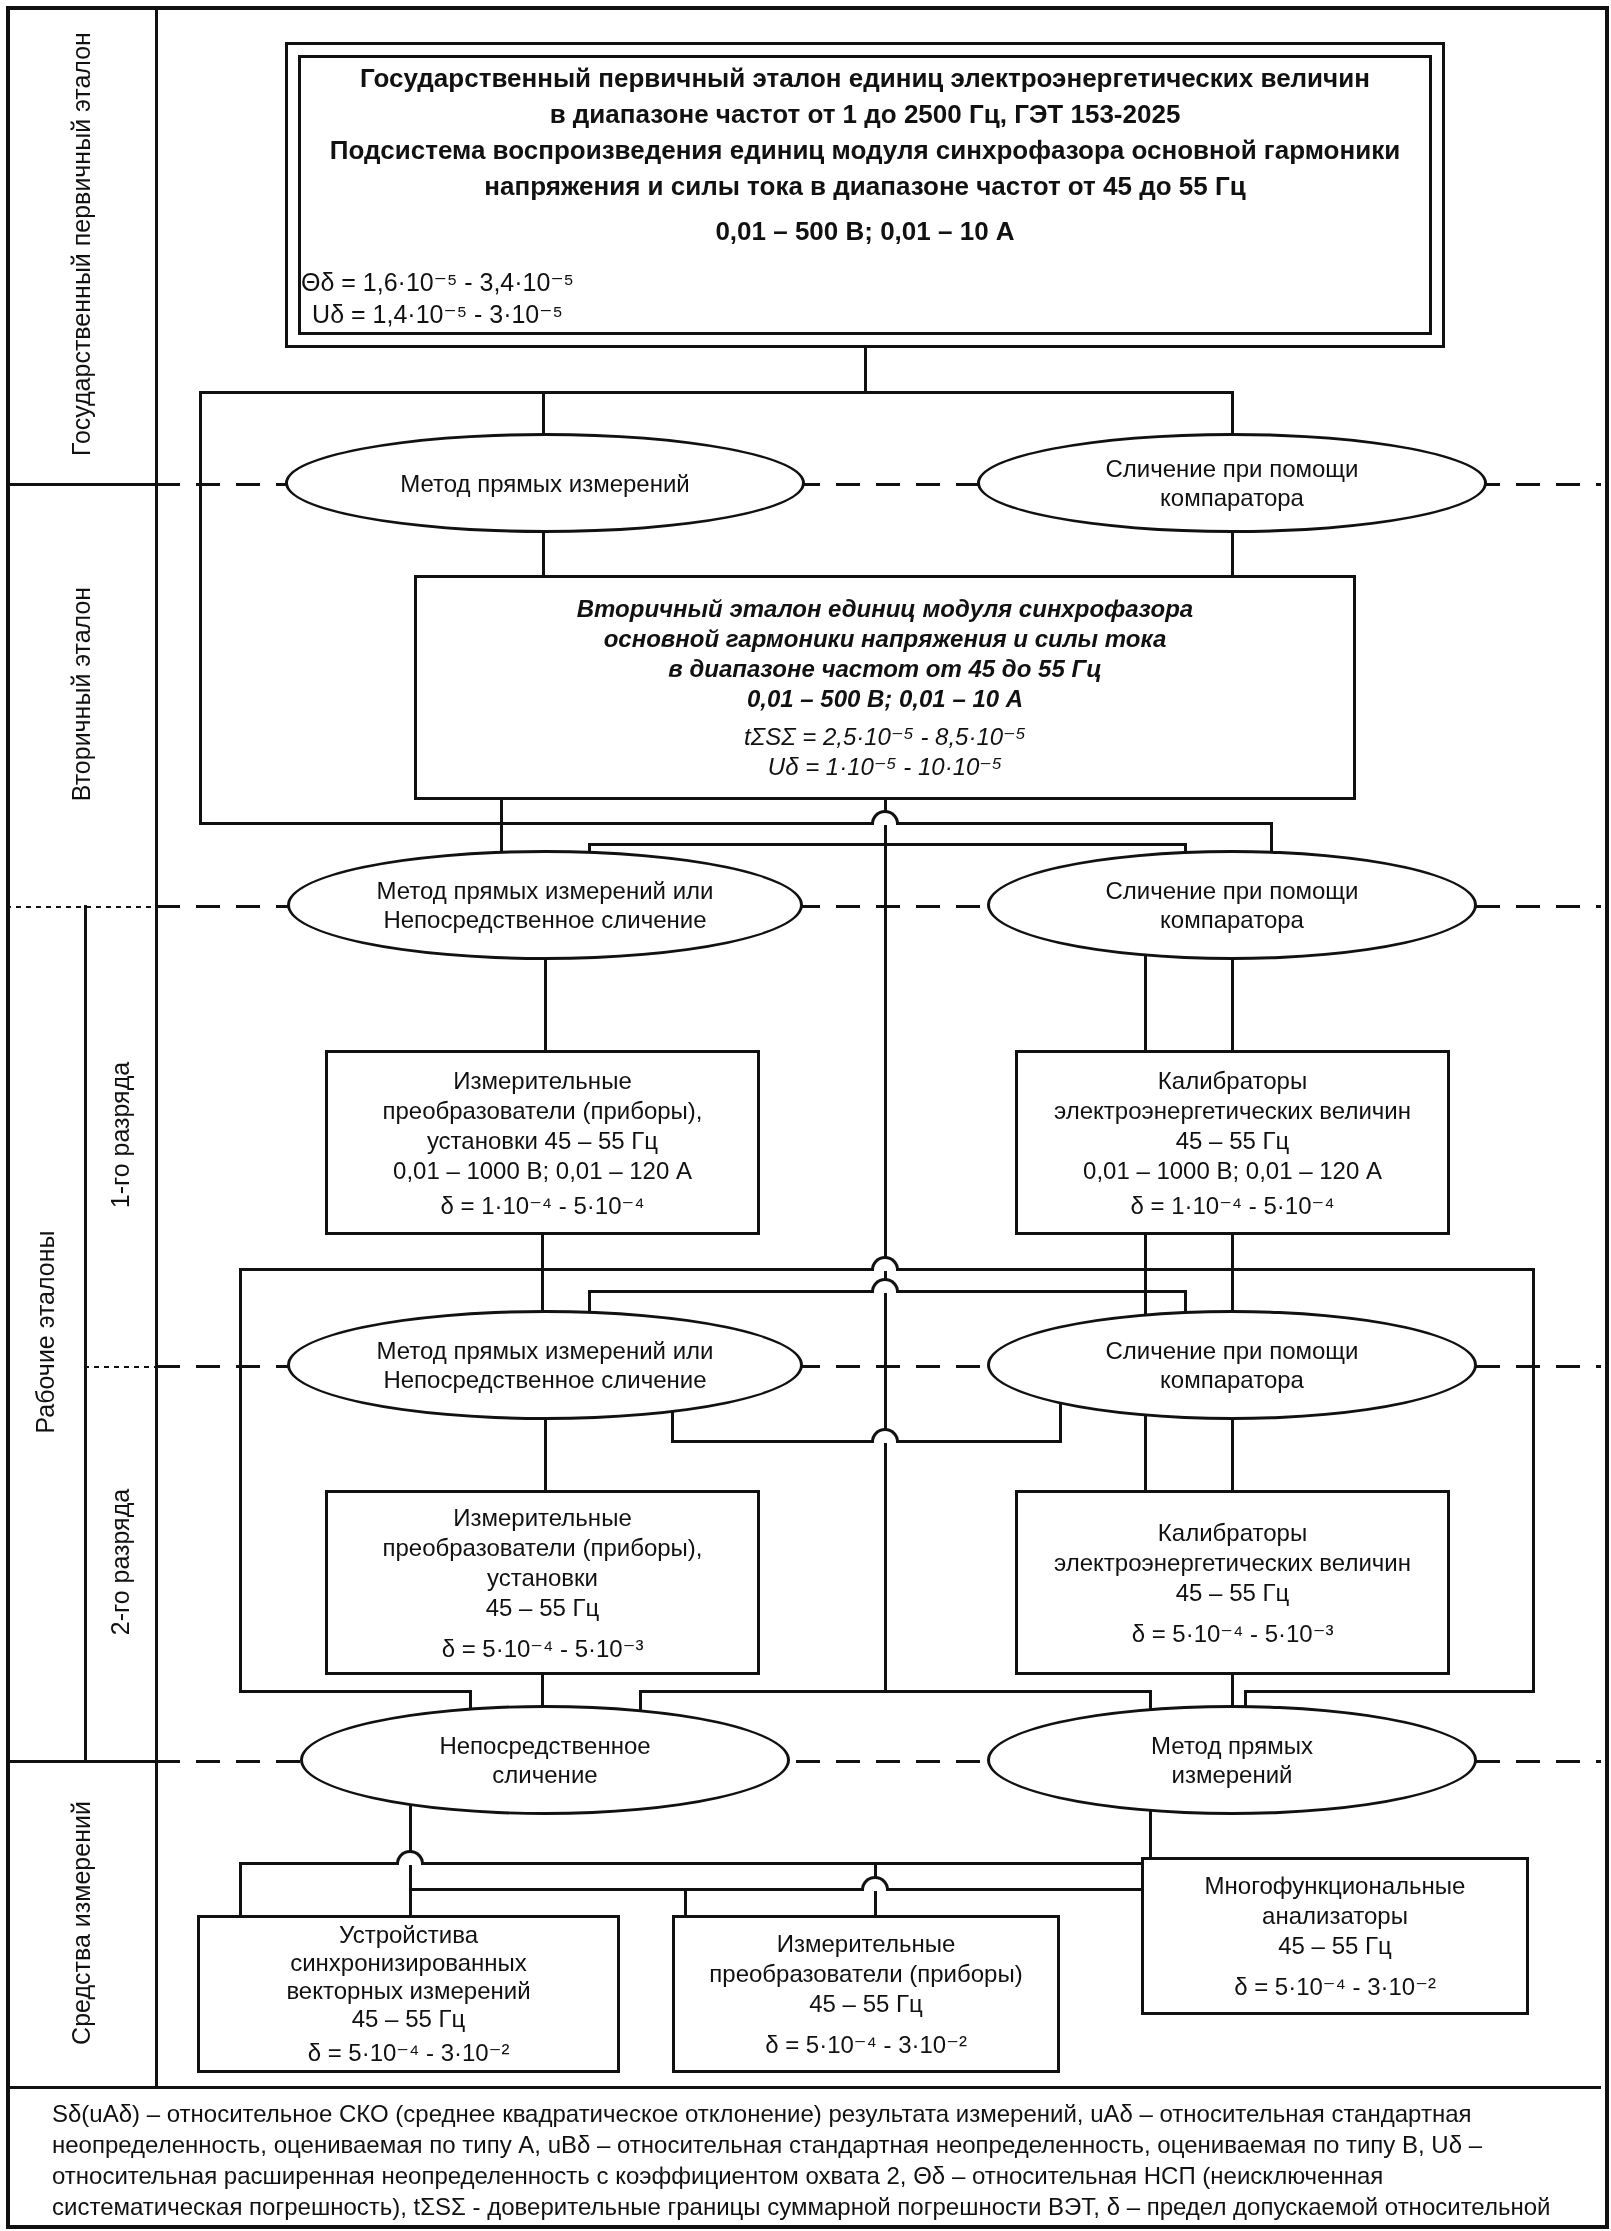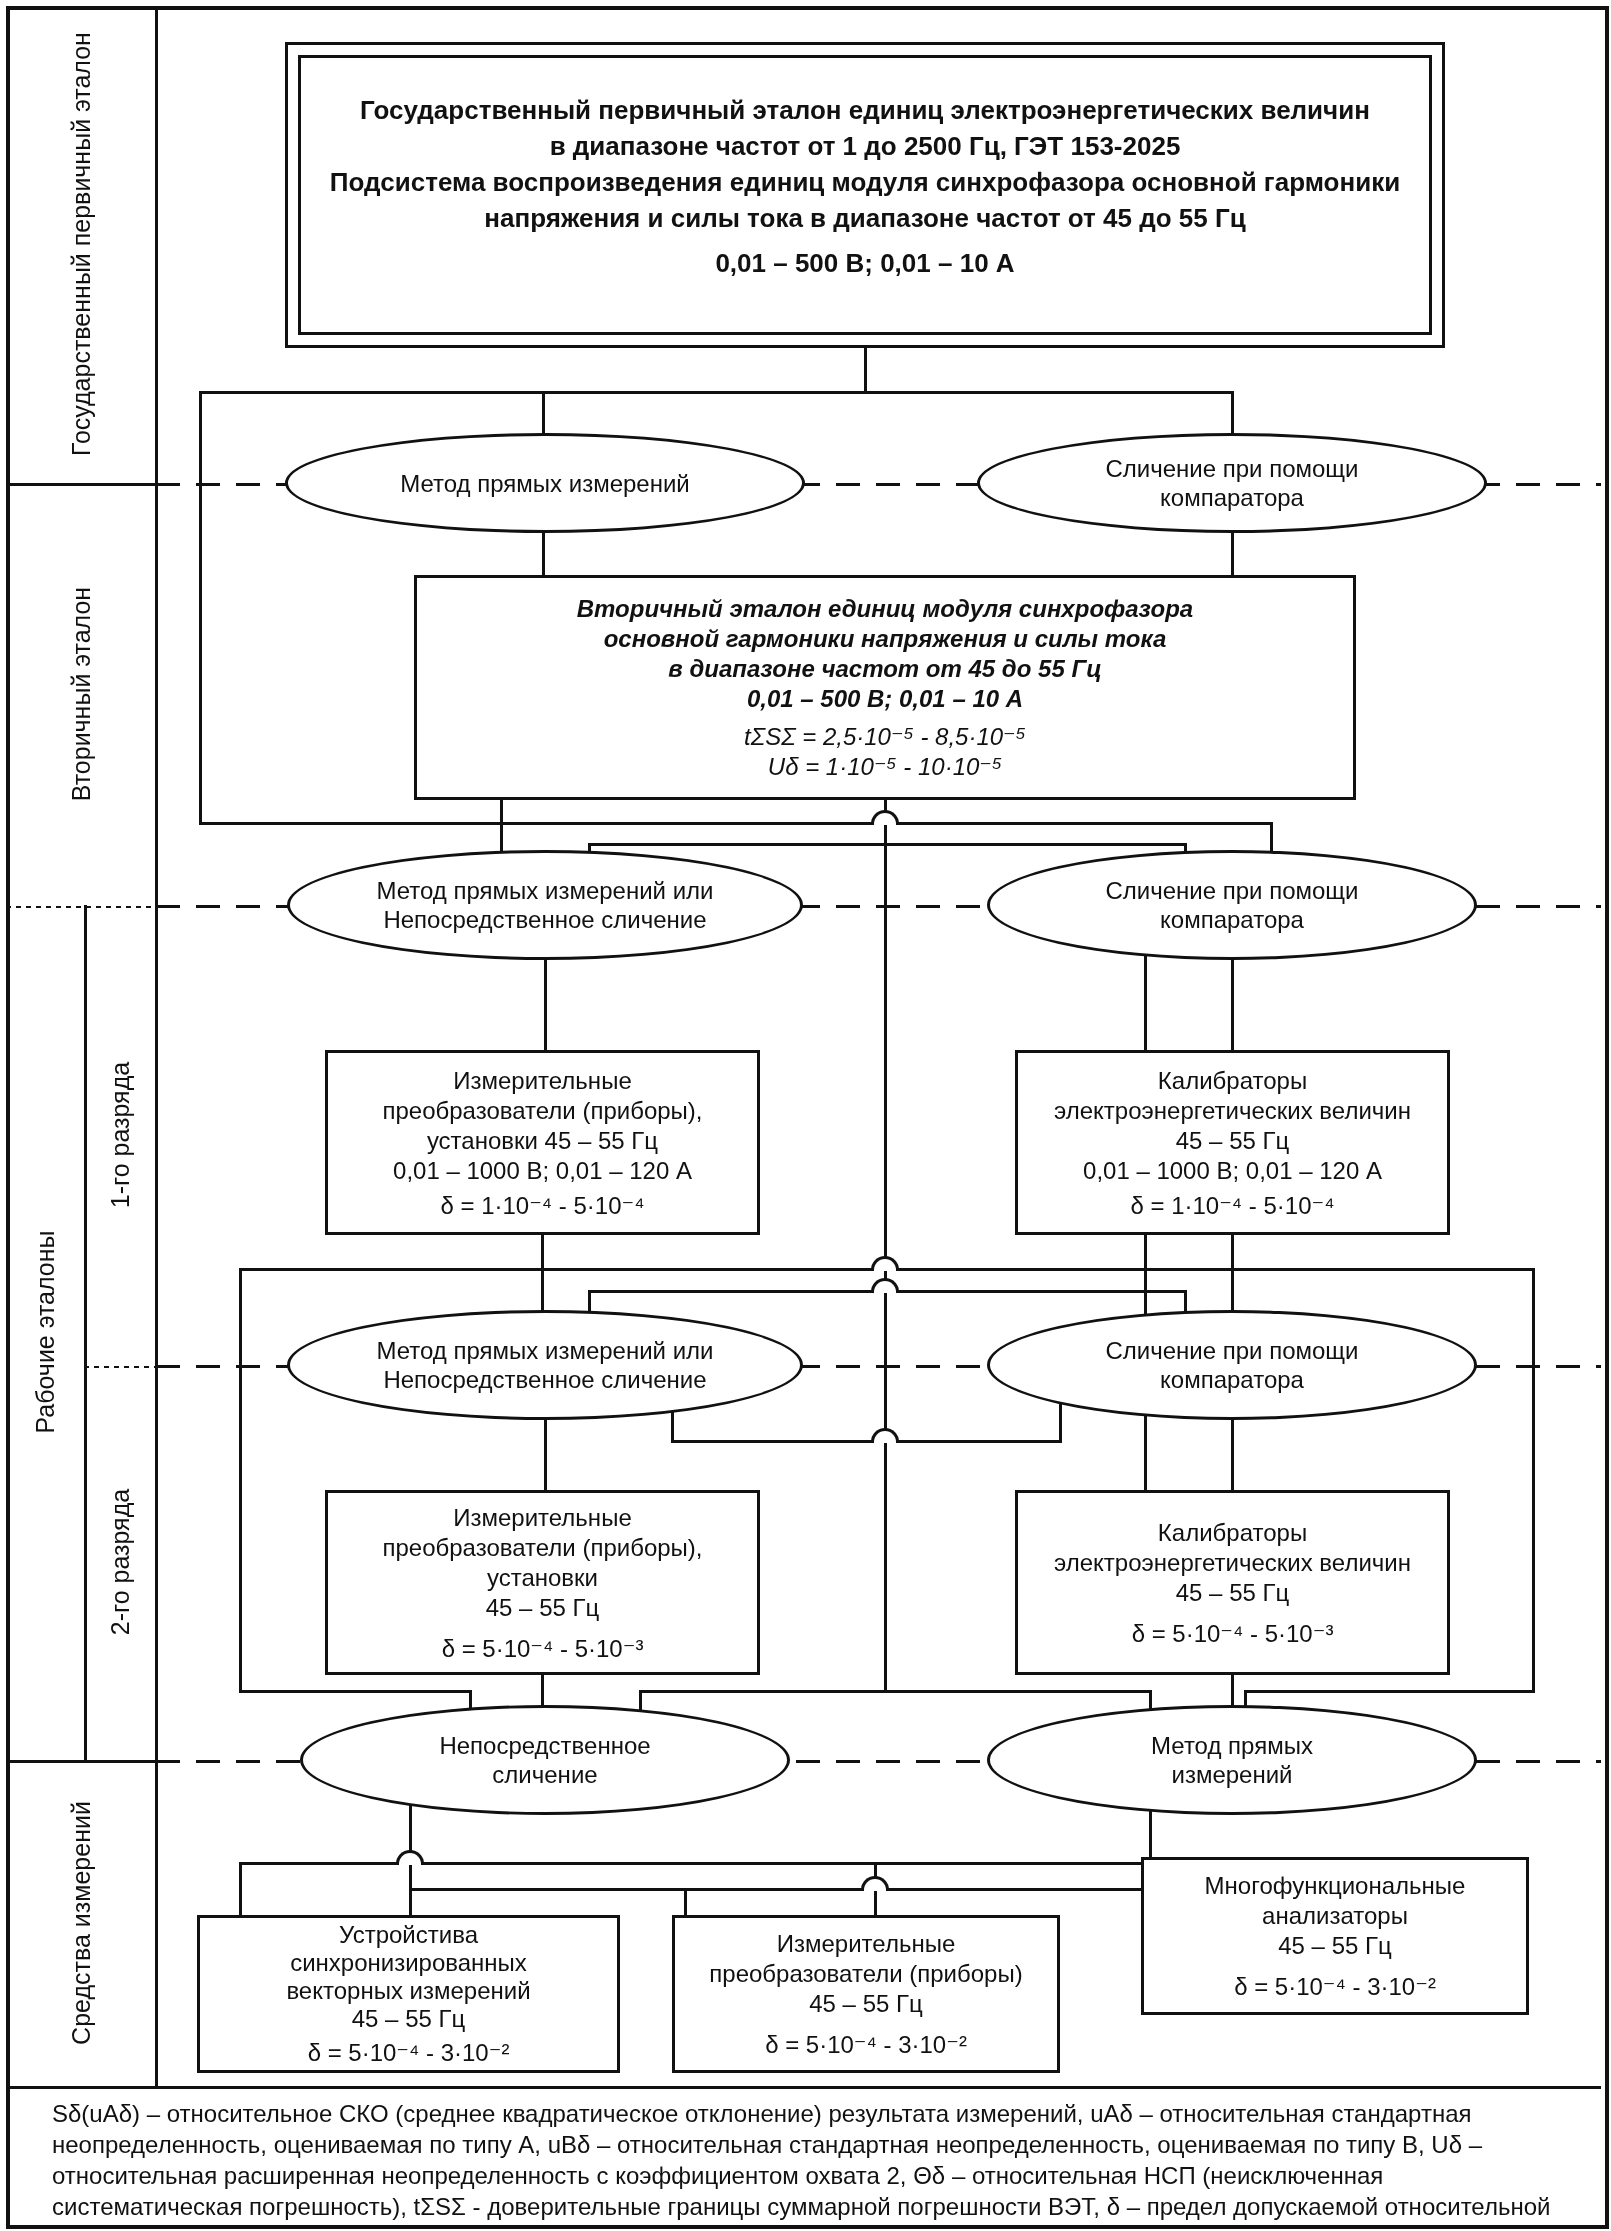--- a/index.html
+++ b/index.html
@@ -21,21 +21,21 @@
   
   .box,.ell{position:absolute;background:#fff;border:3px solid #111;z-index:3;box-sizing:border-box;
     display:flex;flex-direction:column;align-items:center;justify-content:center;text-align:center;}
   .ell{border-radius:50%;}
   .pre{white-space:pre-line;}
   .b{font-weight:bold;}
   .ell .pre{font-size:24px;line-height:29px;}
   .bx-t{font-size:24px;line-height:30px;}
   .bx-d{font-size:24px;line-height:28px;margin-top:12px;}
   .gpe-inner{position:absolute;left:10px;top:10px;right:10px;bottom:10px;border:3px solid #111;
-    display:flex;flex-direction:column;align-items:center;justify-content:center;text-align:center;}
+    display:flex;flex-direction:column;justify-content:center;text-align:center;}
   .gpe-title{font-size:26px;line-height:36px;font-weight:bold;white-space:pre-line;}
   .gpe-range{font-size:26px;line-height:34px;font-weight:bold;margin-top:10px;}
   .gpe-forms{display:flex;gap:150px;margin-top:18px;}
   .gpe-forms .pre{font-size:25px;line-height:32px;}
   .sb-label{position:absolute;display:flex;align-items:center;justify-content:center;
     transform:rotate(-90deg);font-size:25px;white-space:nowrap;z-index:3;}
   .footnote{position:absolute;left:52px;top:2098px;width:1505px;font-size:24px;line-height:31px;
     text-align:left;z-index:3;}
 </style>
 </head>
@@ -124,20 +124,22 @@
   <div class="bp" style="left:861px;top:1876px;"></div>
 
   <div class="box" style="left:285px;top:42px;width:1160px;height:306px;">
     <div class="gpe-inner">
       <div class="gpe-title">Государственный первичный эталон единиц электроэнергетических величин
 в диапазоне частот от 1 до 2500 Гц, ГЭТ 153-2025
 Подсистема воспроизведения единиц модуля синхрофазора основной гармоники
 напряжения и силы тока в диапазоне частот от 45 до 55 Гц</div>
       <div class="gpe-range">0,01 – 500 В; 0,01 – 10 А</div>
       <div class="gpe-forms">
+        <div class="pre">Θδ = 1,6·10⁻⁵ - 3,4·10⁻⁵
+Uδ = 1,4·10⁻⁵ - 3·10⁻⁵</div>
       </div>
     </div>
   </div>
 
   <div class="box" style="left:414px;top:575px;width:942px;height:225px;font-style:italic;">
     <div class="pre b bx-t">Вторичный эталон единиц модуля синхрофазора
 основной гармоники напряжения и силы тока
 в диапазоне частот от 45 до 55 Гц</div>
     <div class="b bx-t">0,01 – 500 В; 0,01 – 10 А</div>
     <div class="pre bx-t" style="margin-top:8px;">tΣSΣ = 2,5·10⁻⁵ - 8,5·10⁻⁵

